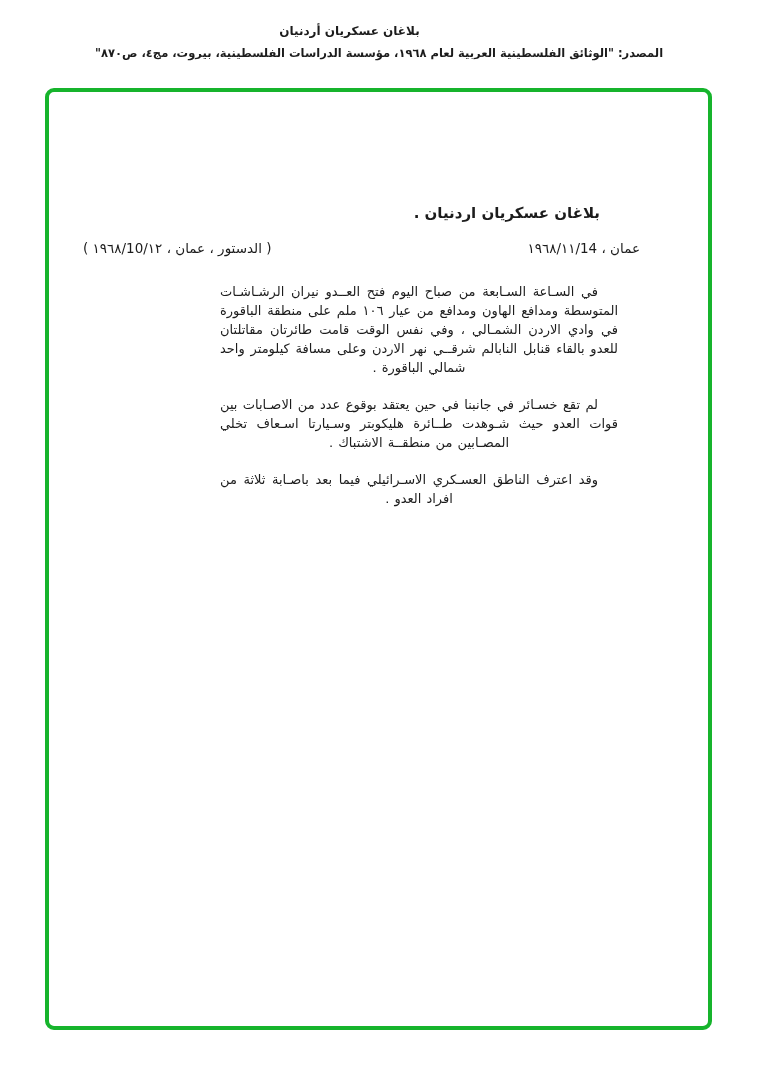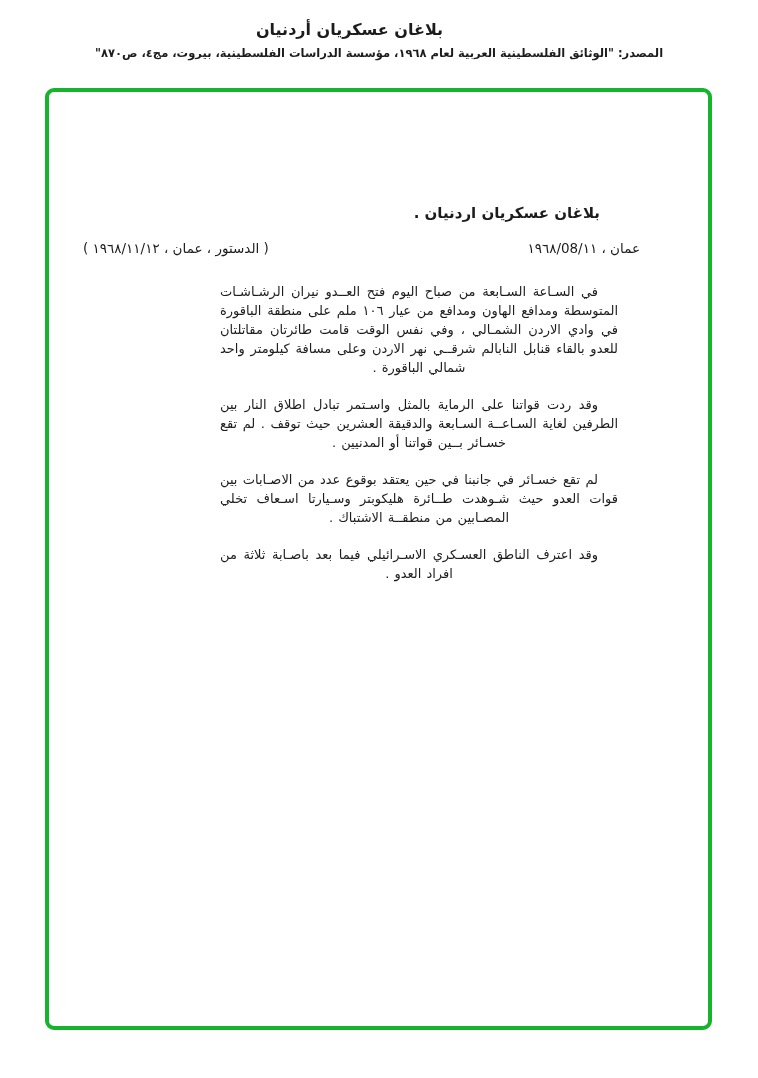--- a/index.html
+++ b/index.html
@@ -20,21 +20,21 @@
     position: absolute;
     top: 20px;
     left: 0;
     right: 0;
     text-align: center;
     direction: rtl;
   }
   .page-header .hdr-title {
     display: inline-block;
     transform: translateX(-44px); 
-    font-size: 16px;
+    font-size: 12px;
     font-weight: bold;
     letter-spacing: 0.5px;
     margin-left: 29px;
   }
   .page-header .hdr-source {
     margin-top: 7px;
     font-size: 11.5px;
     font-weight: bold;
   }
   
@@ -93,23 +93,22 @@
 
 <div class="page-header">
   <div class="hdr-title">بلاغان عسكريان أردنيان</div>
   <div class="hdr-source">المصدر: "الوثائق الفلسطينية العربية لعام ١٩٦٨، مؤسسة الدراسات الفلسطينية، بيروت، مج٤، ص٨٧٠"</div>
 </div>
 
 <div class="frame" style="border-color: rgb(22, 180, 44);">
   <div class="doc">
     <div class="doc-title">بلاغان عسكريان اردنيان .</div>
     <div class="date-row">
-      <span>عمان ، ١٩٦٨/08/١١</span>
-      <span>( الدستور ، عمان ، ١٩٦٨/١١/١٢ )</span>
+      <span>عمان ، ١٩٦٨/١١/14</span>
+      <span>( الدستور ، عمان ، ١٩٦٨/10/١٢ )</span>
     </div>
     <div class="doc-body">
       <p>في السـاعة السـابعة من صباح اليوم فتح العــدو نيران الرشـاشـات المتوسطة ومدافع الهاون ومدافع من عيار ١٠٦ ملم على منطقة الباقورة في وادي الاردن الشمـالي ، وفي نفس الوقت قامت طائرتان مقاتلتان للعدو بالقاء قنابل النابالم شرقــي نهر الاردن وعلى مسافة كيلومتر واحد شمالي الباقورة .</p>
-      <p>وقد ردت قواتنا على الرماية بالمثل واسـتمر تبادل اطلاق النار بين الطرفين لغاية السـاعــة السـابعة والدقيقة العشرين حيث توقف . لم تقع خسـائر بــين قواتنا أو المدنيين .</p>
       <p>لم تقع خسـائر في جانبنا في حين يعتقد بوقوع عدد من الاصـابات بين قوات العدو حيث شـوهدت طــائرة هليكوبتر وسـيارتا اسـعاف تخلي المصـابين من منطقــة الاشتباك .</p>
       <p>وقد اعترف الناطق العسـكري الاسـرائيلي فيما بعد باصـابة ثلاثة من افراد العدو .</p>
     </div>
   </div>
 </div>
 
 </body></html>

